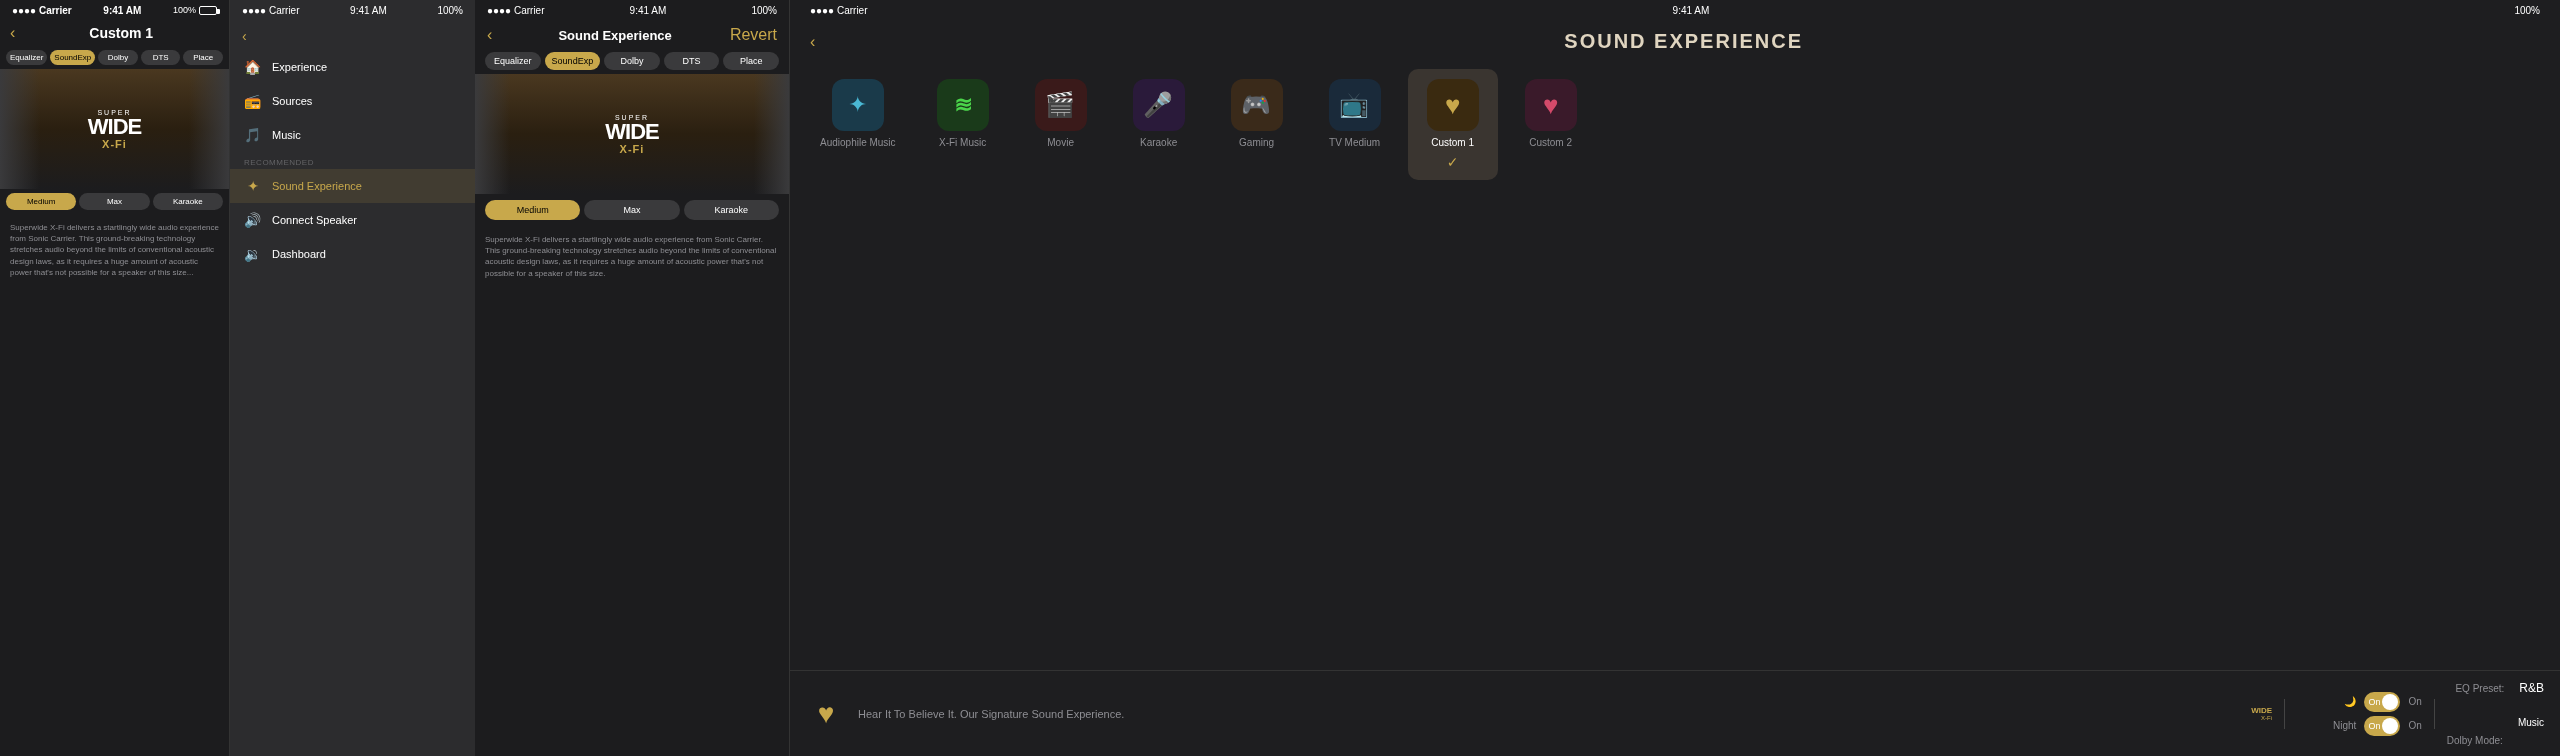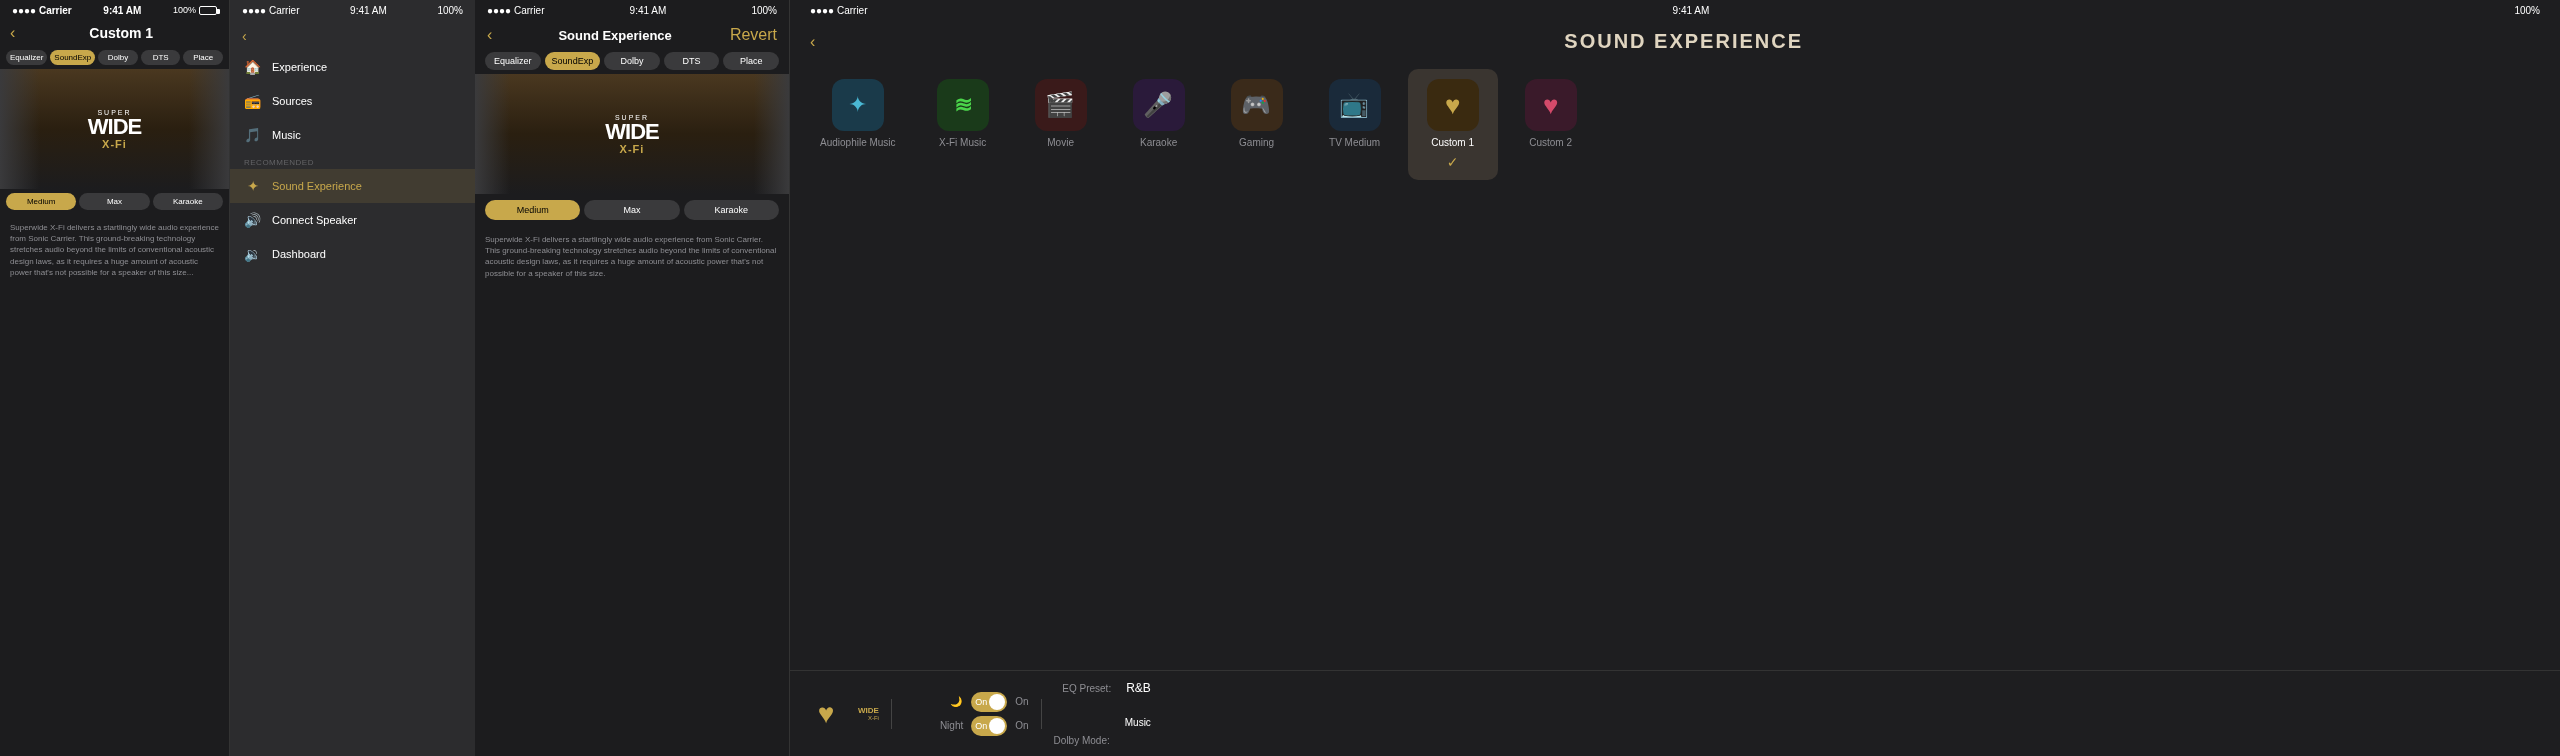--- a/index.html
+++ b/index.html
@@ -564,20 +564,21 @@
       <span class="check-mark">✓</span>
     </div>
     <div class="sound-icon-item">
       <div class="sound-icon-circle icon-custom2" style="color:#d44a6a;font-size:26px;">♥</div>
       <span class="sound-icon-label">Custom 2</span>
     </div>
   </div>
 
   <div class="panel3-bottom">
     <div class="heart-icon-big">♥</div>
+    <div class="bottom-desc">Hear It To Believe It. Our Signature Sound Experience.</div>
 
     <div class="wide-logo-small">
       <span class="wide-logo-text">WIDE</span>
       <span class="xfi-logo-text">X-Fi</span>
     </div>
 
     <div class="divider"></div>
 
     <div class="bottom-right">
       <div class="bottom-toggle-row">

